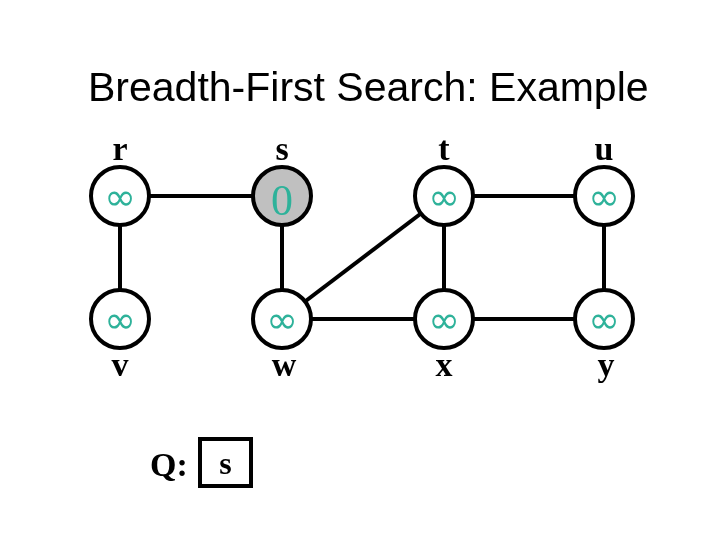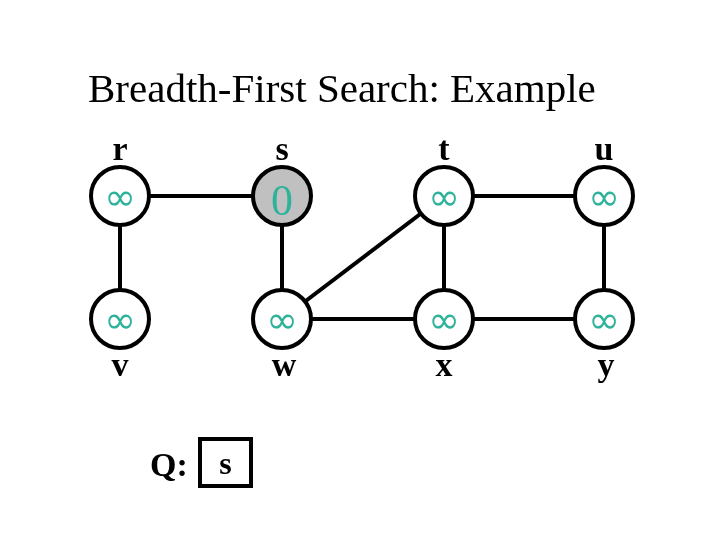--- a/index.html
+++ b/index.html
@@ -13,21 +13,21 @@
   .slide { position: absolute; inset: 0; width: 720px; height: 540px; }
 
   .slide-title {
     position: absolute;
     left: 88px; top: 64px;
     font-size: 41px;
     font-weight: normal;
     color: #000000;
     white-space: nowrap;
     margin: 0;
-    font-family: Liberation Serif, serif;
+    font-family: Liberation Sans, sans-serif;
   }
 
   svg.graph { position: absolute; left: 0; top: 0; width: 720px; height: 540px; }
 
   #edges line { stroke: #000000; stroke-width: 4; }
 
   .node-circle { stroke: #000000; stroke-width: 4; }
 
   .node-label {
     font-family: "Liberation Serif", serif;

